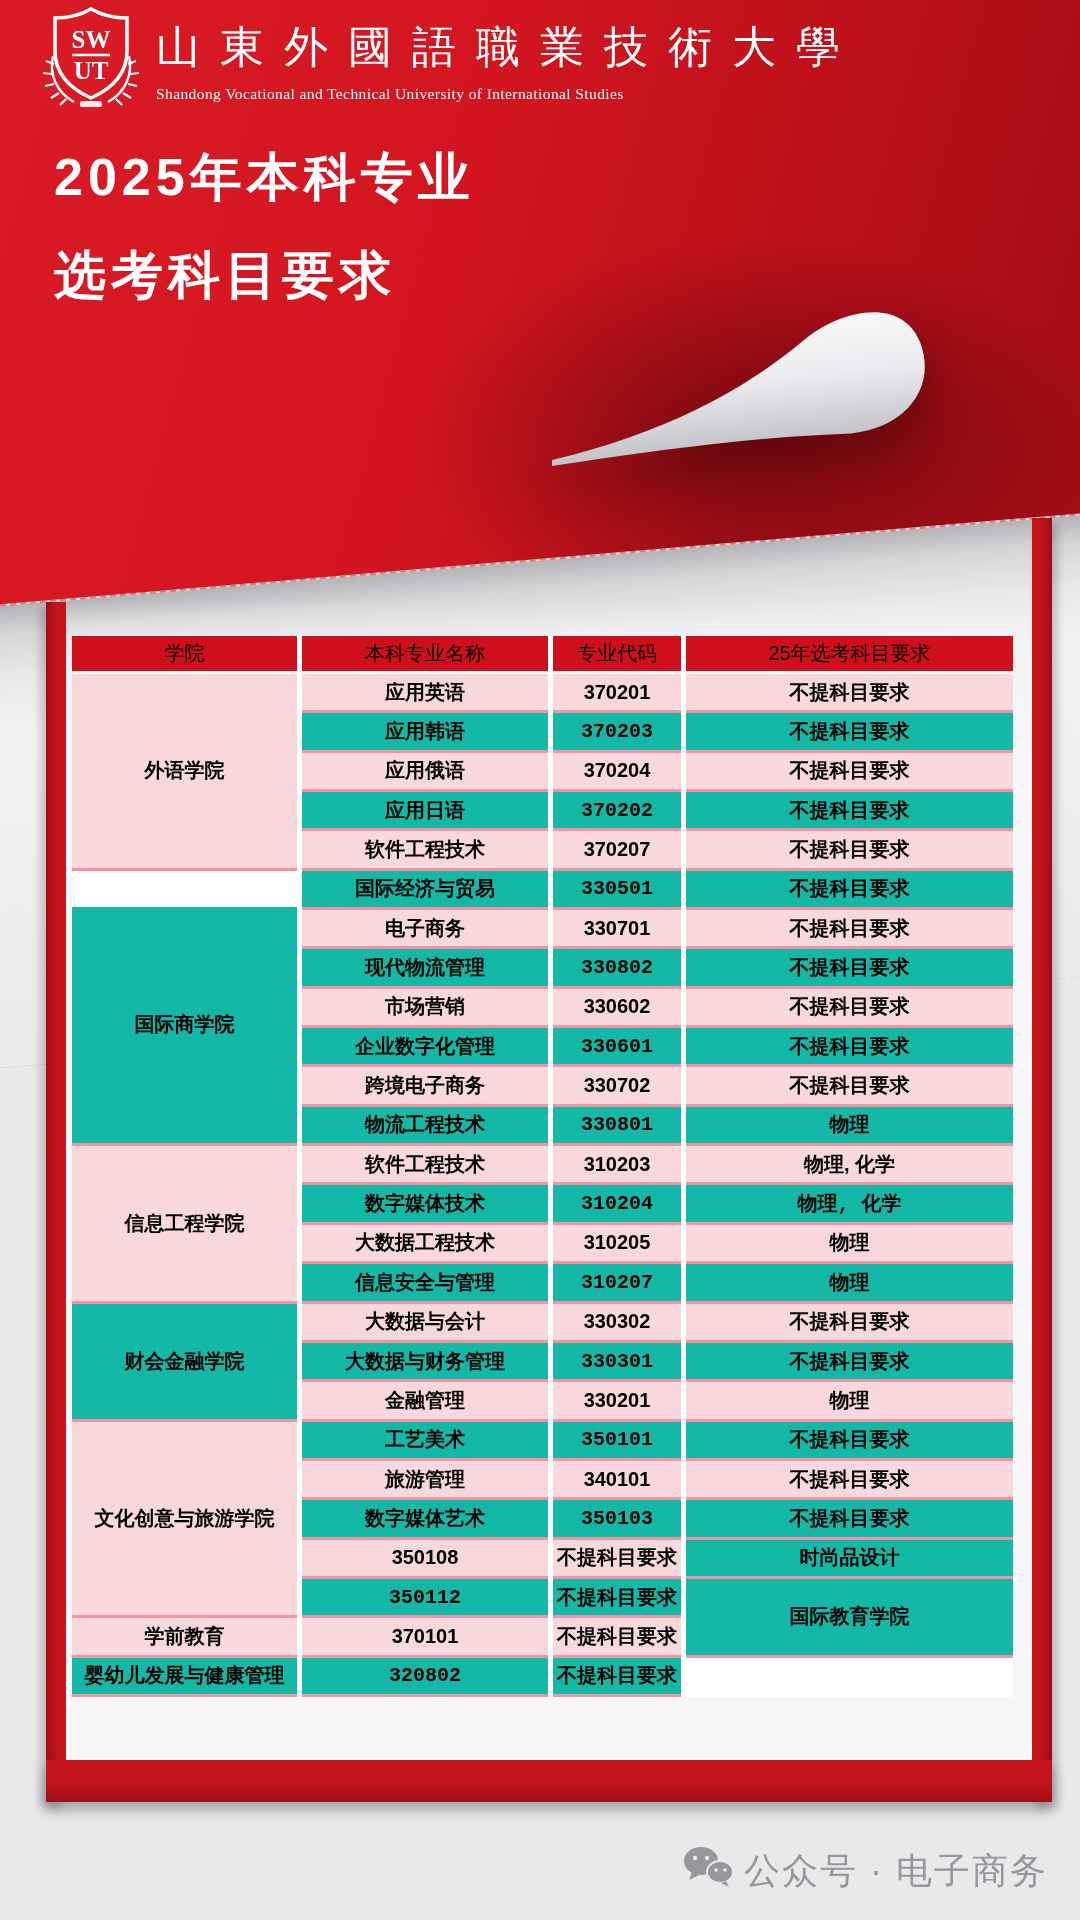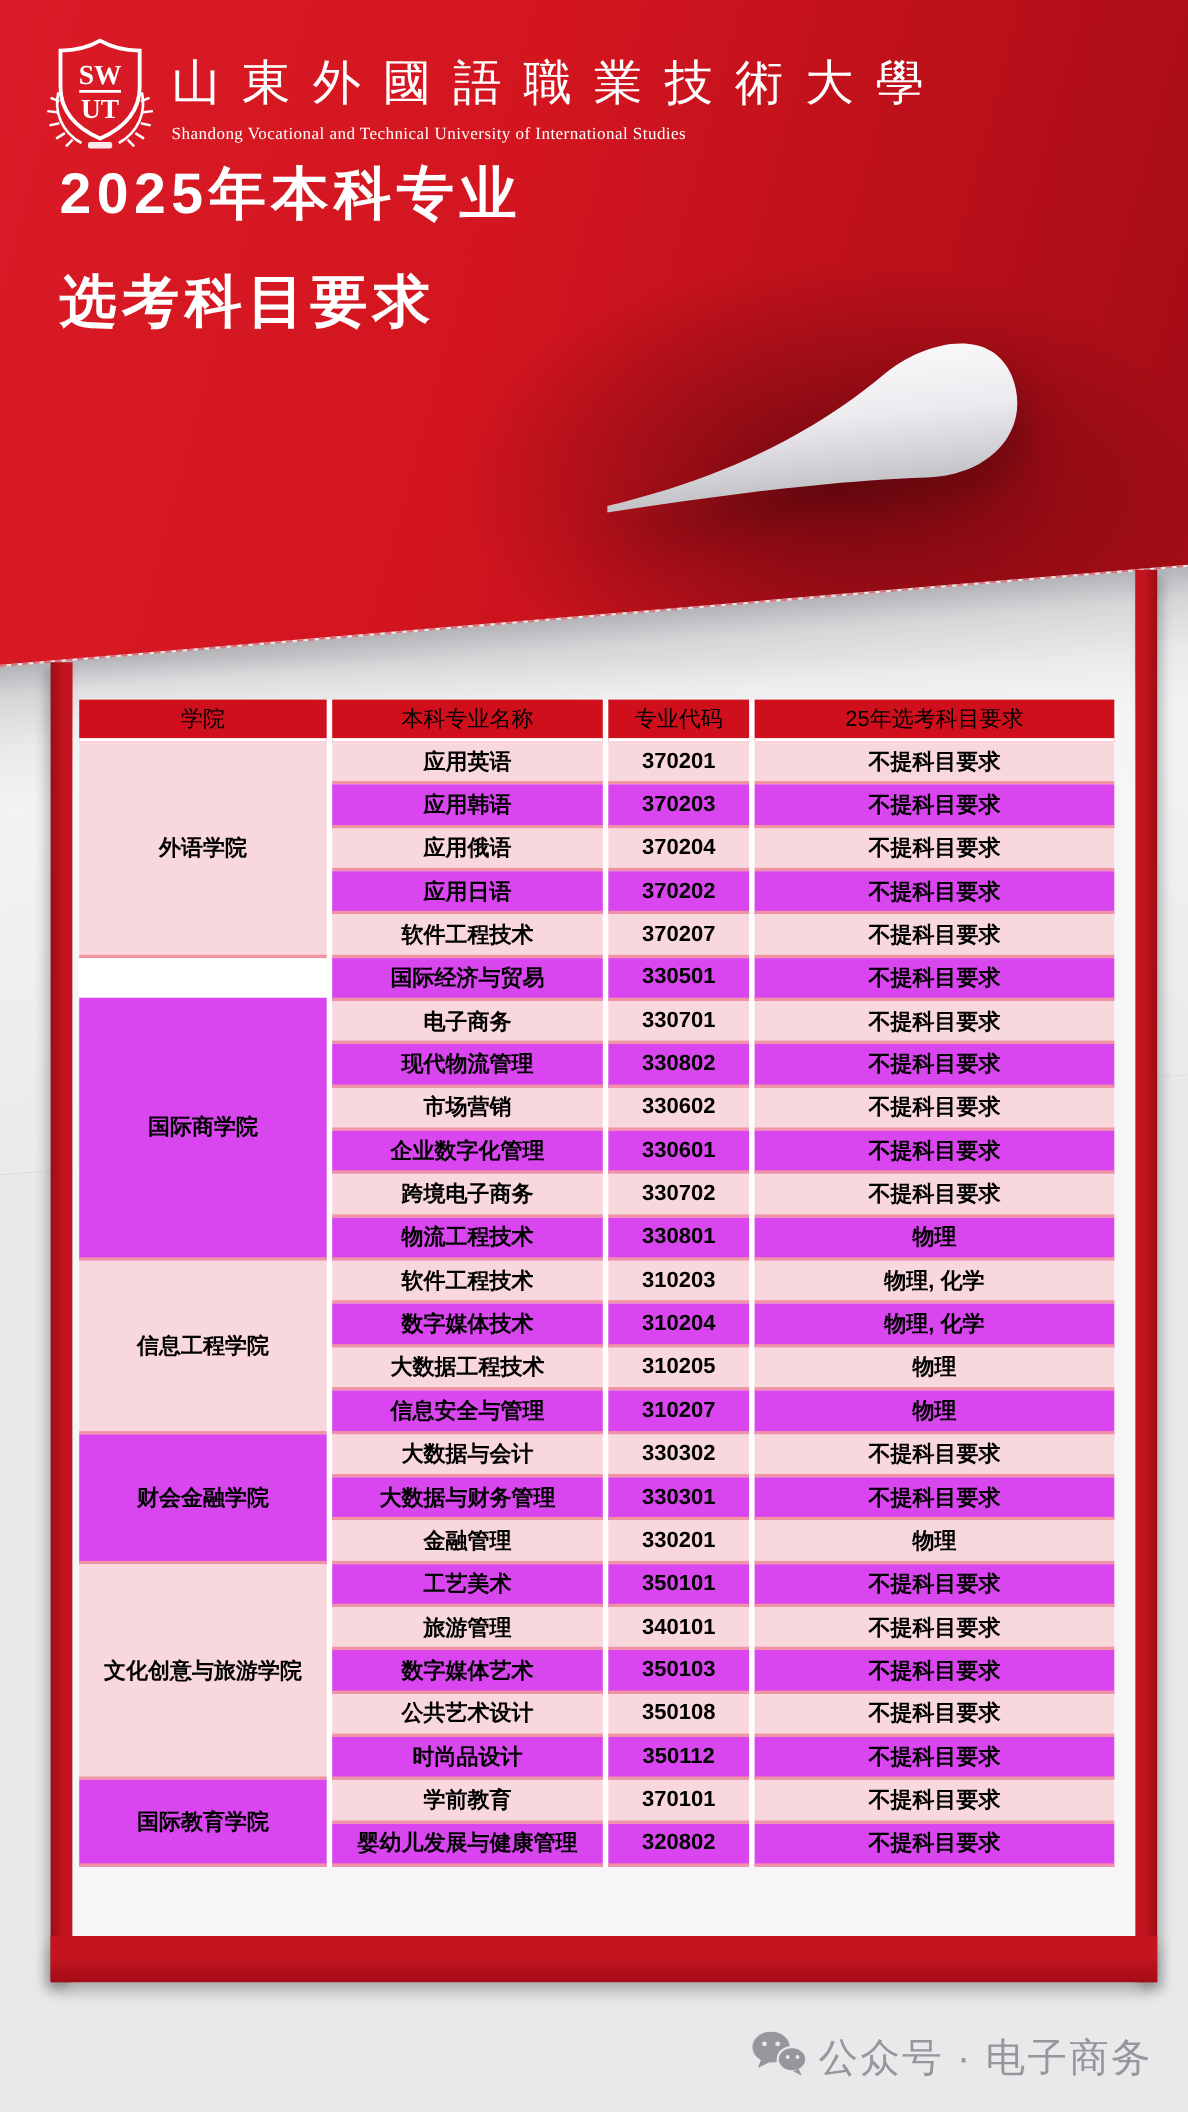--- a/index.html
+++ b/index.html
@@ -32,21 +32,21 @@
   .strip-right{position:absolute;left:1032px;top:518px;width:20px;height:1284px;z-index:2;
     background:linear-gradient(90deg,#c4151f 40%,#9e0c15);box-shadow:5px 6px 10px rgba(0,0,0,.22);}
   .strip-bottom{position:absolute;left:46px;top:1760px;width:1006px;height:42px;z-index:2;
     background:linear-gradient(180deg,#c4151f 45%,#a30d16);box-shadow:0 8px 14px rgba(0,0,0,.30);}
   
   .page{
     position:absolute;left:66px;top:600px;width:966px;height:1160px;z-index:2;
     background:linear-gradient(180deg, rgba(246,245,247,0) 0px, rgba(246,245,247,.65) 60px, #f6f5f7 130px);
   }
   
-  .brand{position:absolute;left:40px;top:32px;z-index:4;display:flex;}
+  .brand{position:absolute;left:40px;top:4px;z-index:4;display:flex;}
   .brand-text{margin-left:14px;color:#fff;}
   .uni-cn{font-family:"Liberation Serif","DejaVu Serif",serif;font-size:44px;letter-spacing:20px;
     white-space:nowrap;margin-top:14px;font-weight:400;}
   .uni-en{font-family:"Liberation Serif","DejaVu Serif",serif;font-size:15.5px;letter-spacing:.4px;
     margin-top:8px;white-space:nowrap;}
   
   .title{position:absolute;left:54px;top:128px;z-index:4;color:#fff;font-weight:900;
     font-size:52px;letter-spacing:5px;line-height:98px;white-space:nowrap;}
   
   .majors-table{
@@ -54,21 +54,21 @@
     display:grid;grid-template-columns:225px 246px 128px 327px;
     grid-template-rows:38px repeat(26,39.35px);
     column-gap:5px;background:#ffffff;
     font-size:20px;color:#000;
   }
   .th{background:#d00f1d;font-weight:400;display:flex;align-items:center;justify-content:center;
     border-bottom:3px solid #ffffff;}
   .cell{display:flex;align-items:center;justify-content:center;font-weight:600;
     border-bottom:3px solid #f094a3;box-sizing:border-box;}
   .bg-pink{background:#f8d7dd;}
-  .bg-white{background:#d946ef;}
+  .bg-white{background:#14b8a6;font-family:Liberation Mono, monospace;}
   .college{font-weight:600;}
   
   .watermark{position:absolute;top:1846px;right:32px;z-index:4;display:flex;align-items:center;gap:10px;
     color:#97969a;font-size:36px;letter-spacing:2px;}
 </style>
 </head>
 <body>
 
 <div class="red-top"></div>
 
@@ -188,21 +188,20 @@
     <div class="cell college bg-pink" style="grid-row: span 5;">文化创意与旅游学院</div>
     <div class="cell bg-white">工艺美术</div>
     <div class="cell bg-white">350101</div>
     <div class="cell bg-white">不提科目要求</div>
     <div class="cell bg-pink">旅游管理</div>
     <div class="cell bg-pink">340101</div>
     <div class="cell bg-pink">不提科目要求</div>
     <div class="cell bg-white">数字媒体艺术</div>
     <div class="cell bg-white">350103</div>
     <div class="cell bg-white">不提科目要求</div>
-    <div class="cell bg-pink">公共艺术设计</div>
     <div class="cell bg-pink">350108</div>
     <div class="cell bg-pink">不提科目要求</div>
     <div class="cell bg-white">时尚品设计</div>
     <div class="cell bg-white">350112</div>
     <div class="cell bg-white">不提科目要求</div>
     <div class="cell college bg-white" style="grid-row: span 2;">国际教育学院</div>
     <div class="cell bg-pink">学前教育</div>
     <div class="cell bg-pink">370101</div>
     <div class="cell bg-pink">不提科目要求</div>
     <div class="cell bg-white">婴幼儿发展与健康管理</div>

